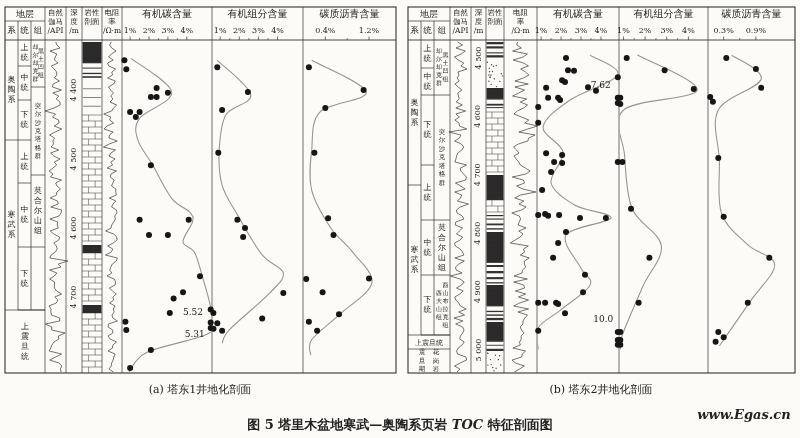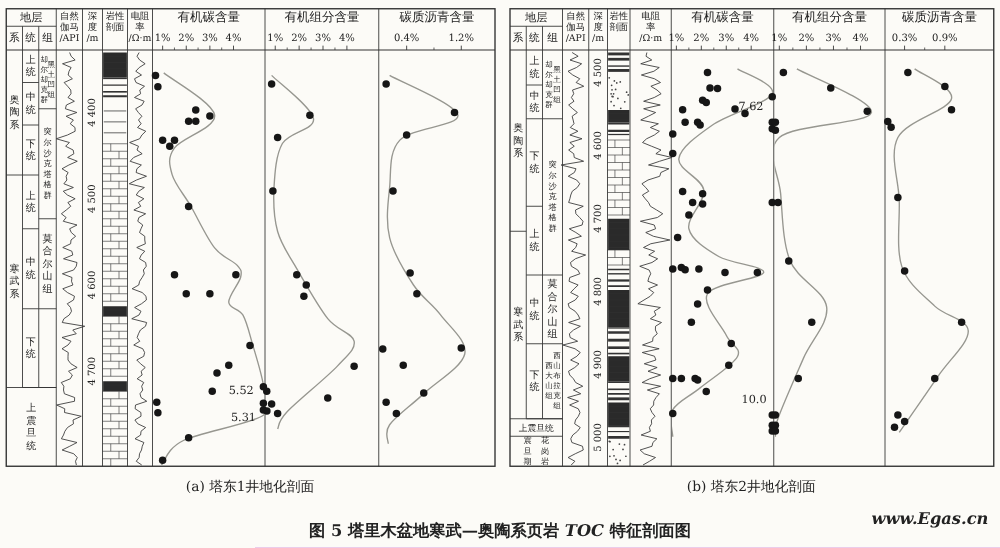--- a/index.html
+++ b/index.html
@@ -1,16 +1,16 @@
 <!DOCTYPE html>
 <html><head>
 <meta charset="utf-8">
 <style>
   html,body{margin:0;padding:0;background:#fff;}
-  #stage{position:relative;width:800px;height:438px;background:#a21caf;overflow:hidden;
+  #stage{position:relative;width:800px;height:438px;background:#22c55e;overflow:hidden;
          font-family:"DejaVu Serif", serif;}
   svg text{font-family:"DejaVu Serif", serif;fill:#222;}
 </style>
 </head>
 <body>
 
 <div id="stage">
   <svg id="fig" width="800" height="438" viewBox="0 0 800 438">
       <rect x="0" y="0" width="800" height="438" fill="#fcfbf7"></rect>
       <g>

